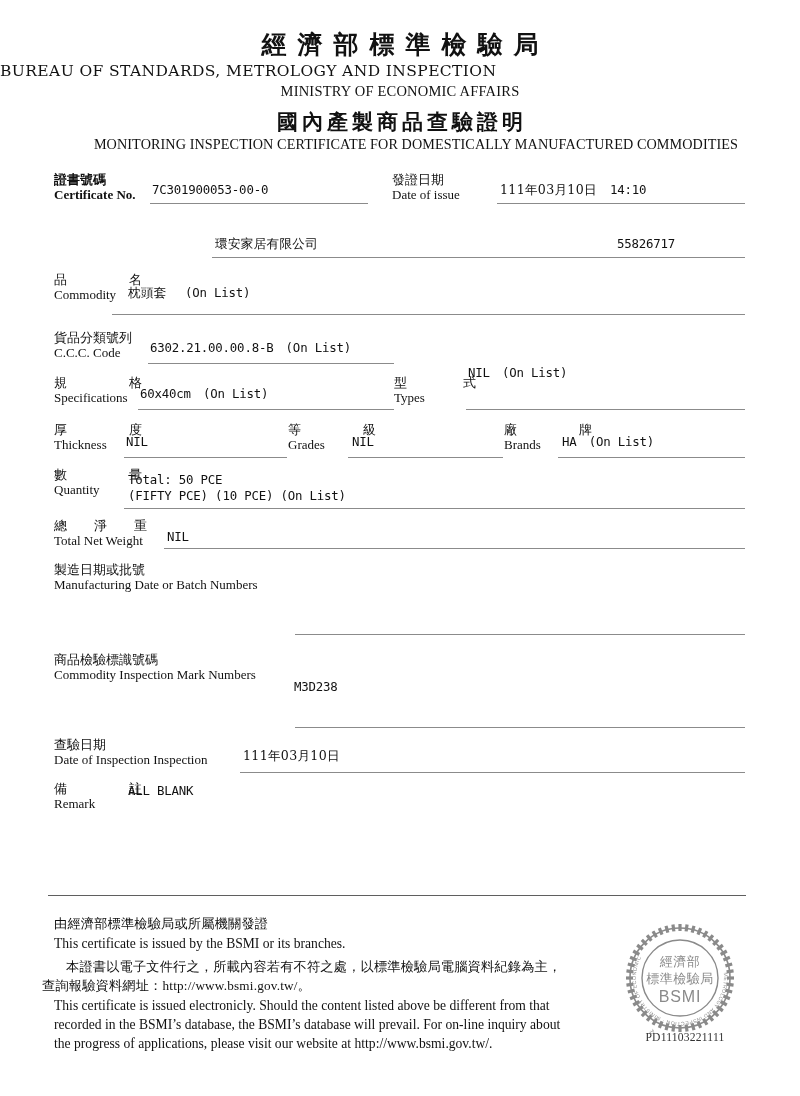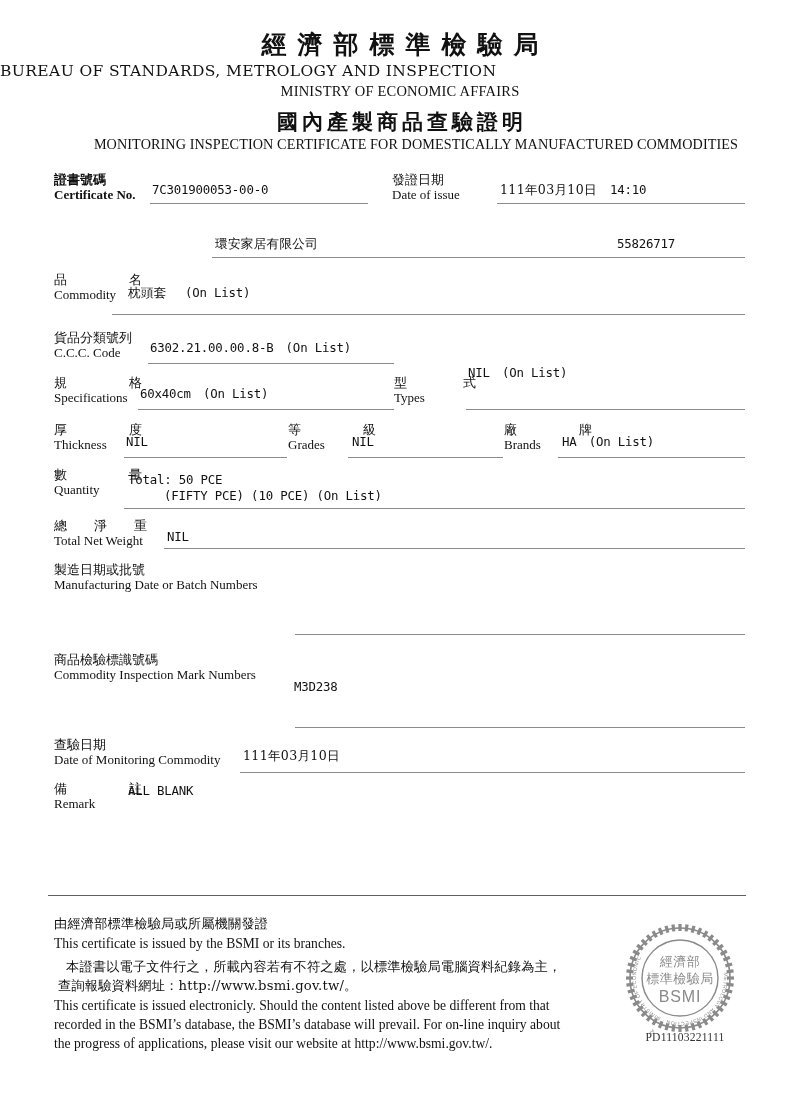--- a/index.html
+++ b/index.html
@@ -219,21 +219,21 @@
     <span class="en">Brands</span>
   </div>
   <div class="val" style="left:562px; top:434px;">HA　(On List)</div>
   <div class="rule" style="left:558px; top:457px; width:187px;"></div>
 
   <div class="lbl" style="left:54px; top:467px;">
     <span class="cn spaced2">數　　量</span>
     <span class="en">Quantity</span>
   </div>
   <div class="val" style="left:128px; top:472px;">Total: 50  PCE</div>
-  <div class="val" style="left:128px; top:488px;margin-left:36px;">(FIFTY PCE) (10 PCE)  (On List)</div>
+  <div class="val" style="left:128px; top:488px;">(FIFTY PCE) (10 PCE)  (On List)</div>
   <div class="rule" style="left:124px; top:508px; width:621px;"></div>
 
   <div class="lbl" style="left:54px; top:518px;">
     <span class="cn spaced4">總　淨　重</span>
     <span class="en">Total Net Weight</span>
   </div>
   <div class="val" style="left:167px; top:529px;">NIL</div>
   <div class="rule" style="left:164px; top:548px; width:581px;"></div>
 
   <div class="lbl" style="left:54px; top:562px;">
@@ -245,38 +245,38 @@
 
   <div class="lbl" style="left:54px; top:652px;">
     <span class="cn">商品檢驗標識號碼</span>
     <span class="en">Commodity Inspection Mark Numbers</span>
   </div>
   <div class="val" style="left:294px; top:679px;">M3D238</div>
   <div class="rule" style="left:295px; top:727px; width:450px;"></div>
 
   <div class="lbl" style="left:54px; top:737px;">
     <span class="cn">查驗日期</span>
-    <span class="en">Date of Monitoring Commodity</span>
+    <span class="en">Date of Inspection Inspection</span>
   </div>
   <div class="val val-cjk" style="left:243px; top:748px;">111年03月10日</div>
   <div class="rule" style="left:240px; top:772px; width:505px;"></div>
 
   <div class="lbl" style="left:54px; top:781px;">
     <span class="cn spaced2">備　　註</span>
     <span class="en">Remark</span>
   </div>
   <div class="val" style="left:128px; top:783px;">ALL BLANK</div>
 
   <div class="rule-strong" style="left:48px; top:895px; width:698px;"></div>
 
   <div class="foot foot-cn" style="left:54px; top:914px;">由經濟部標準檢驗局或所屬機關發證</div>
   <div class="foot foot-en" style="left:54px; top:934px;">This certificate is issued by the BSMI or its branches.</div>
 
   <div class="foot foot-cn" style="left:66px; top:957px;">本證書以電子文件行之，所載內容若有不符之處，以標準檢驗局電腦資料紀錄為主，</div>
-  <div class="foot foot-cn" style="left:58px; top:976px;">查詢報驗資料網址：http://www.bsmi.gov.tw/。</div>
+  <div class="foot foot-cn" style="left:42px; top:976px;font-family:Liberation Serif, serif;">查詢報驗資料網址：http://www.bsmi.gov.tw/。</div>
 
   <div class="foot foot-en" style="left:54px; top:996px;">This certificate is issued electronicly. Should the content listed above be different from that</div>
   <div class="foot foot-en" style="left:54px; top:1015px;">recorded in the BSMI’s database, the BSMI’s database will prevail. For on-line inquiry about</div>
   <div class="foot foot-en" style="left:54px; top:1034px;">the progress of applications, please visit our website at http://www.bsmi.gov.tw/.</div>
 
   <div class="seal">
     <svg width="112" height="112" viewBox="0 0 112 112" xmlns="http://www.w3.org/2000/svg">
       <defs>
         <path id="ringTop" d="M 56,56 m 0,-44 a 44,44 0 1,1 -0.1,0" fill="none"></path>
         <path id="ringBot" d="M 56,56 m 0,40 a 40,40 0 1,0 0.1,0" fill="none"></path>

